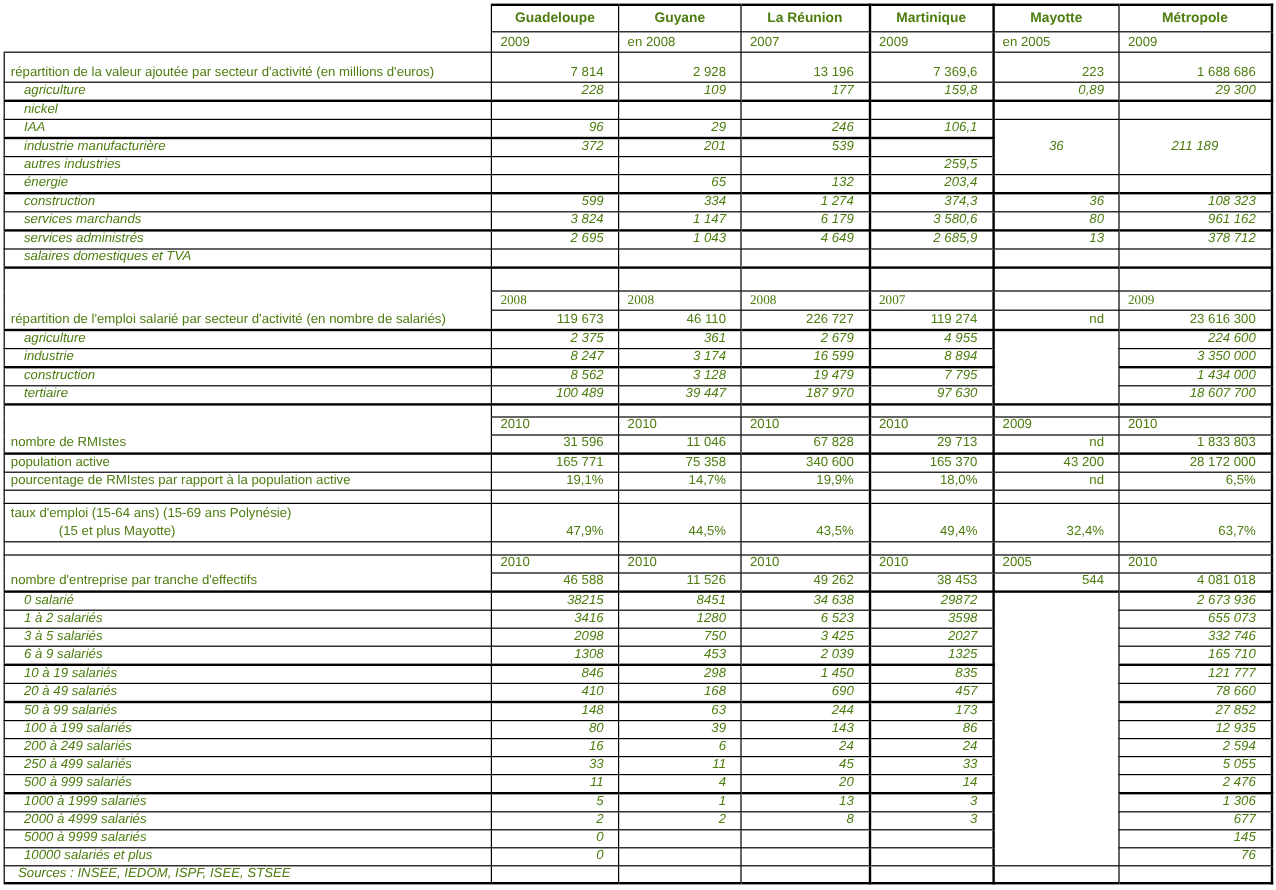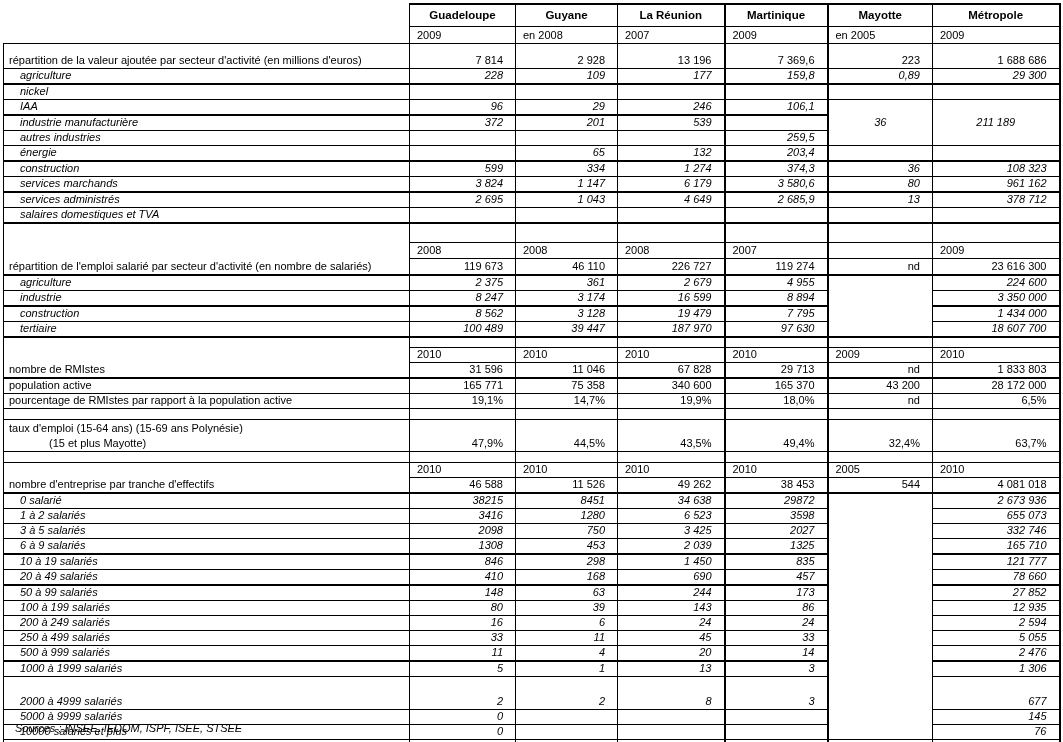--- a/index.html
+++ b/index.html
@@ -1,17 +1,17 @@
 <!DOCTYPE html>
 <html><head>
 <meta charset="utf-8">
 <style>
   html,body{margin:0;padding:0;background:#fff;}
   #screen{position:relative;width:1063px;height:742px;background:#fff;overflow:hidden;
-          font-family:"Liberation Sans","DejaVu Sans",sans-serif;color:#000000;}
+          font-family:"Liberation Sans","DejaVu Sans",sans-serif;color:#4d7c0f;}
   #tbl-wrap{position:absolute;left:3px;top:3px;}
   table{border-collapse:collapse;table-layout:fixed;}
   td{padding:0;margin:0;font-size:11px;line-height:12px;white-space:nowrap;overflow:hidden;
      vertical-align:bottom;}
   .hdr{font-weight:bold;text-align:center;vertical-align:middle;font-size:11.5px;}
   .yr{text-align:left;padding-left:7px;padding-bottom:2px;}
   .lab{text-align:left;padding-left:5px;padding-bottom:2px;}
   .sub{font-style:italic;padding-left:16px;}
   .val{text-align:right;padding-right:12px;padding-bottom:2px;}
   .iv{font-style:italic;}
@@ -155,21 +155,21 @@
           </tr>
           <tr style="height: 20px;">
             <td class="vL vR1"></td>
             <td class="bb1 vR1"></td>
             <td class="bb1 vR1"></td>
             <td class="bb1 vR2"></td>
             <td class="bb1 vR2"></td>
             <td class="bb1 vR1"></td>
             <td class="bb1 vR2"></td>
           </tr>
-          <tr style="height: 16px;">
+          <tr style="height: 16px; font-family: Liberation Serif, serif;">
             <td class="vL vR1"></td>
             <td class="yr bb1 vR1">2008</td>
             <td class="yr bb1 vR1">2008</td>
             <td class="yr bb1 vR2">2008</td>
             <td class="yr bb1 vR2">2007</td>
             <td class="yr bb1 vR1"></td>
             <td class="yr bb1 vR2">2009</td>
           </tr>
           <tr style="height: 16px;">
             <td class="vL vR1 bb2 lab">répartition de l'emploi salarié par secteur d'activité (en nombre de salariés)</td>
@@ -396,21 +396,21 @@
             <td class="val iv bb2 vR2">2 476</td>
           </tr>
           <tr style="height: 15px;">
             <td class="vL vR1 bb1 lab sub">1000 à 1999 salariés</td>
             <td class="val iv bb1 vR1">5</td>
             <td class="val iv bb1 vR1">1</td>
             <td class="val iv bb1 vR2">13</td>
             <td class="val iv bb1 vR2">3</td>
             <td class="val iv bb1 vR2">1 306</td>
           </tr>
-          <tr style="height: 33px;">
+          <tr style="height: 15px;">
             <td class="vL vR1 bb1 lab sub">2000 à 4999 salariés</td>
             <td class="val iv bb1 vR1">2</td>
             <td class="val iv bb1 vR1">2</td>
             <td class="val iv bb1 vR2">8</td>
             <td class="val iv bb1 vR2">3</td>
             <td class="val iv bb1 vR2">677</td>
           </tr>
           <tr style="height: 15px;">
             <td class="vL vR1 bb1 lab sub">5000 à 9999 salariés</td>
             <td class="val iv bb1 vR1">0</td>

